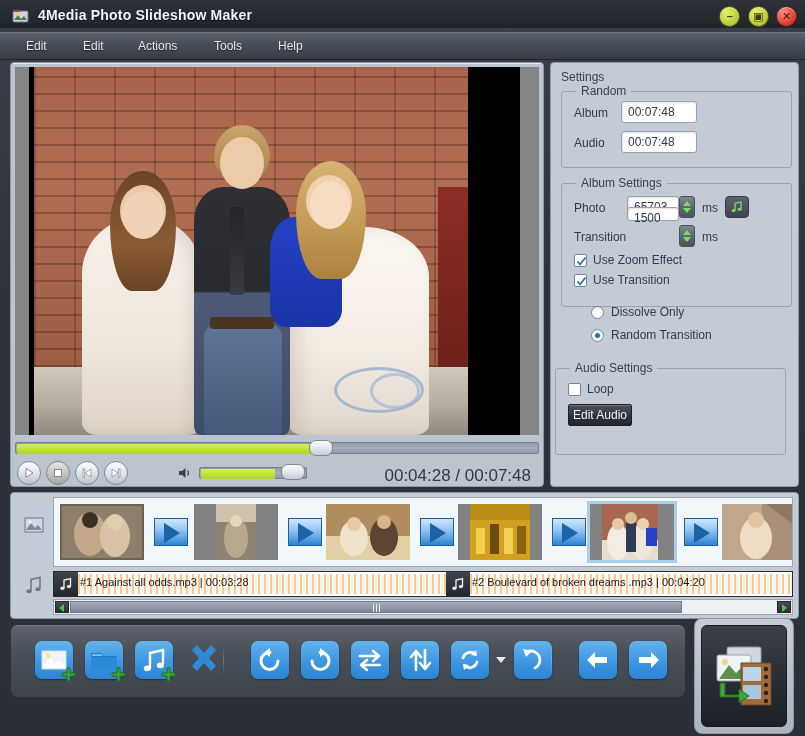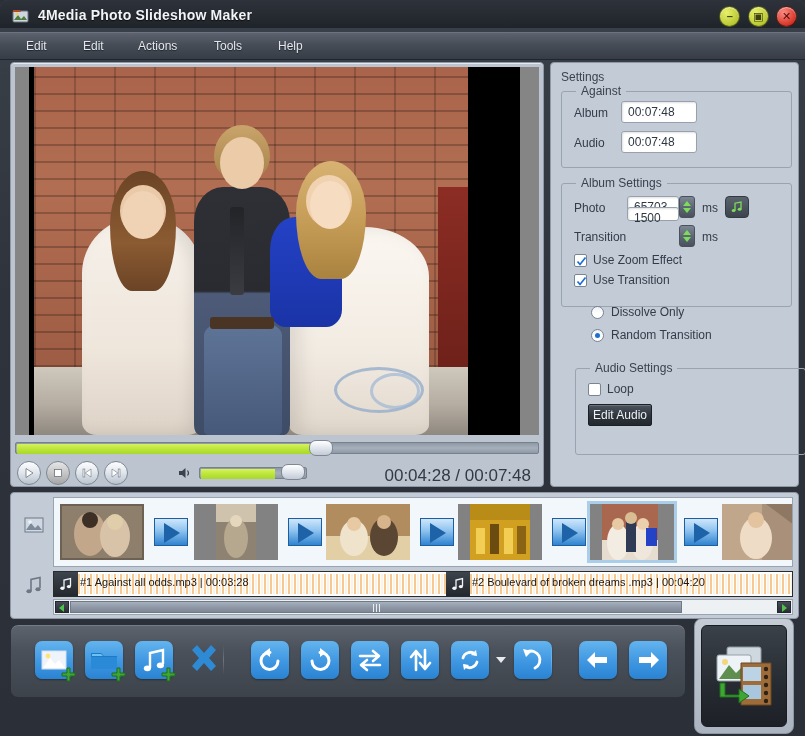--- a/index.html
+++ b/index.html
@@ -220,21 +220,21 @@
     position:absolute;
     border:1px solid #9aa3b0;border-radius:3px;
     background:transparent;
   }
   .group-title{
     position:absolute;top:-8px;left:14px;padding:0 5px;
     background:#c3cbd6;color:#39424f;font-size:12px;
   }
   .g-length{left:10px;top:28px;width:229px;height:75px;}
   .g-album{left:10px;top:120px;width:229px;height:122px;}
-  .g-audio{left:24px;top:305px;width:229px;height:85px;}
+  .g-audio{left:4px;top:305px;width:229px;height:85px;}
   .lbl{position:absolute;color:#333c49;font-size:12px;}
   .txtbox{
     position:absolute;
     background:#ffffff;border:1px solid #97a0ad;border-radius:3px;
     box-shadow:inset 1px 1px 2px rgba(0,0,0,.12);
     color:#2d3742;font-size:12px;
     box-sizing:border-box;
     padding:2px 6px;
   }
   .spin{
@@ -503,21 +503,21 @@
         <div class="thumb" style="left:264px;top:3px"></div>
 
         <div class="time-label">00:04:28 / 00:07:48</div>
       </div>
     </div>
 
     <div class="settings-panel">
       <div class="settings-title">Settings</div>
 
       <div class="group g-length">
-        <div class="group-title">Against</div>
+        <div class="group-title">Random</div>
         <div class="lbl" style="left:12px;top:14px">Album</div>
         <div class="txtbox" style="left:59px;top:9px;width:76px;height:22px;line-height:16px;">00:07:48</div>
         <div class="lbl" style="left:12px;top:44px">Audio</div>
         <div class="txtbox" style="left:59px;top:39px;width:76px;height:22px;line-height:16px;">00:07:48</div>
       </div>
 
       <div class="group g-album">
         <div class="group-title">Album Settings</div>
 
         <div class="lbl" style="left:12px;top:17px">Photo</div>

